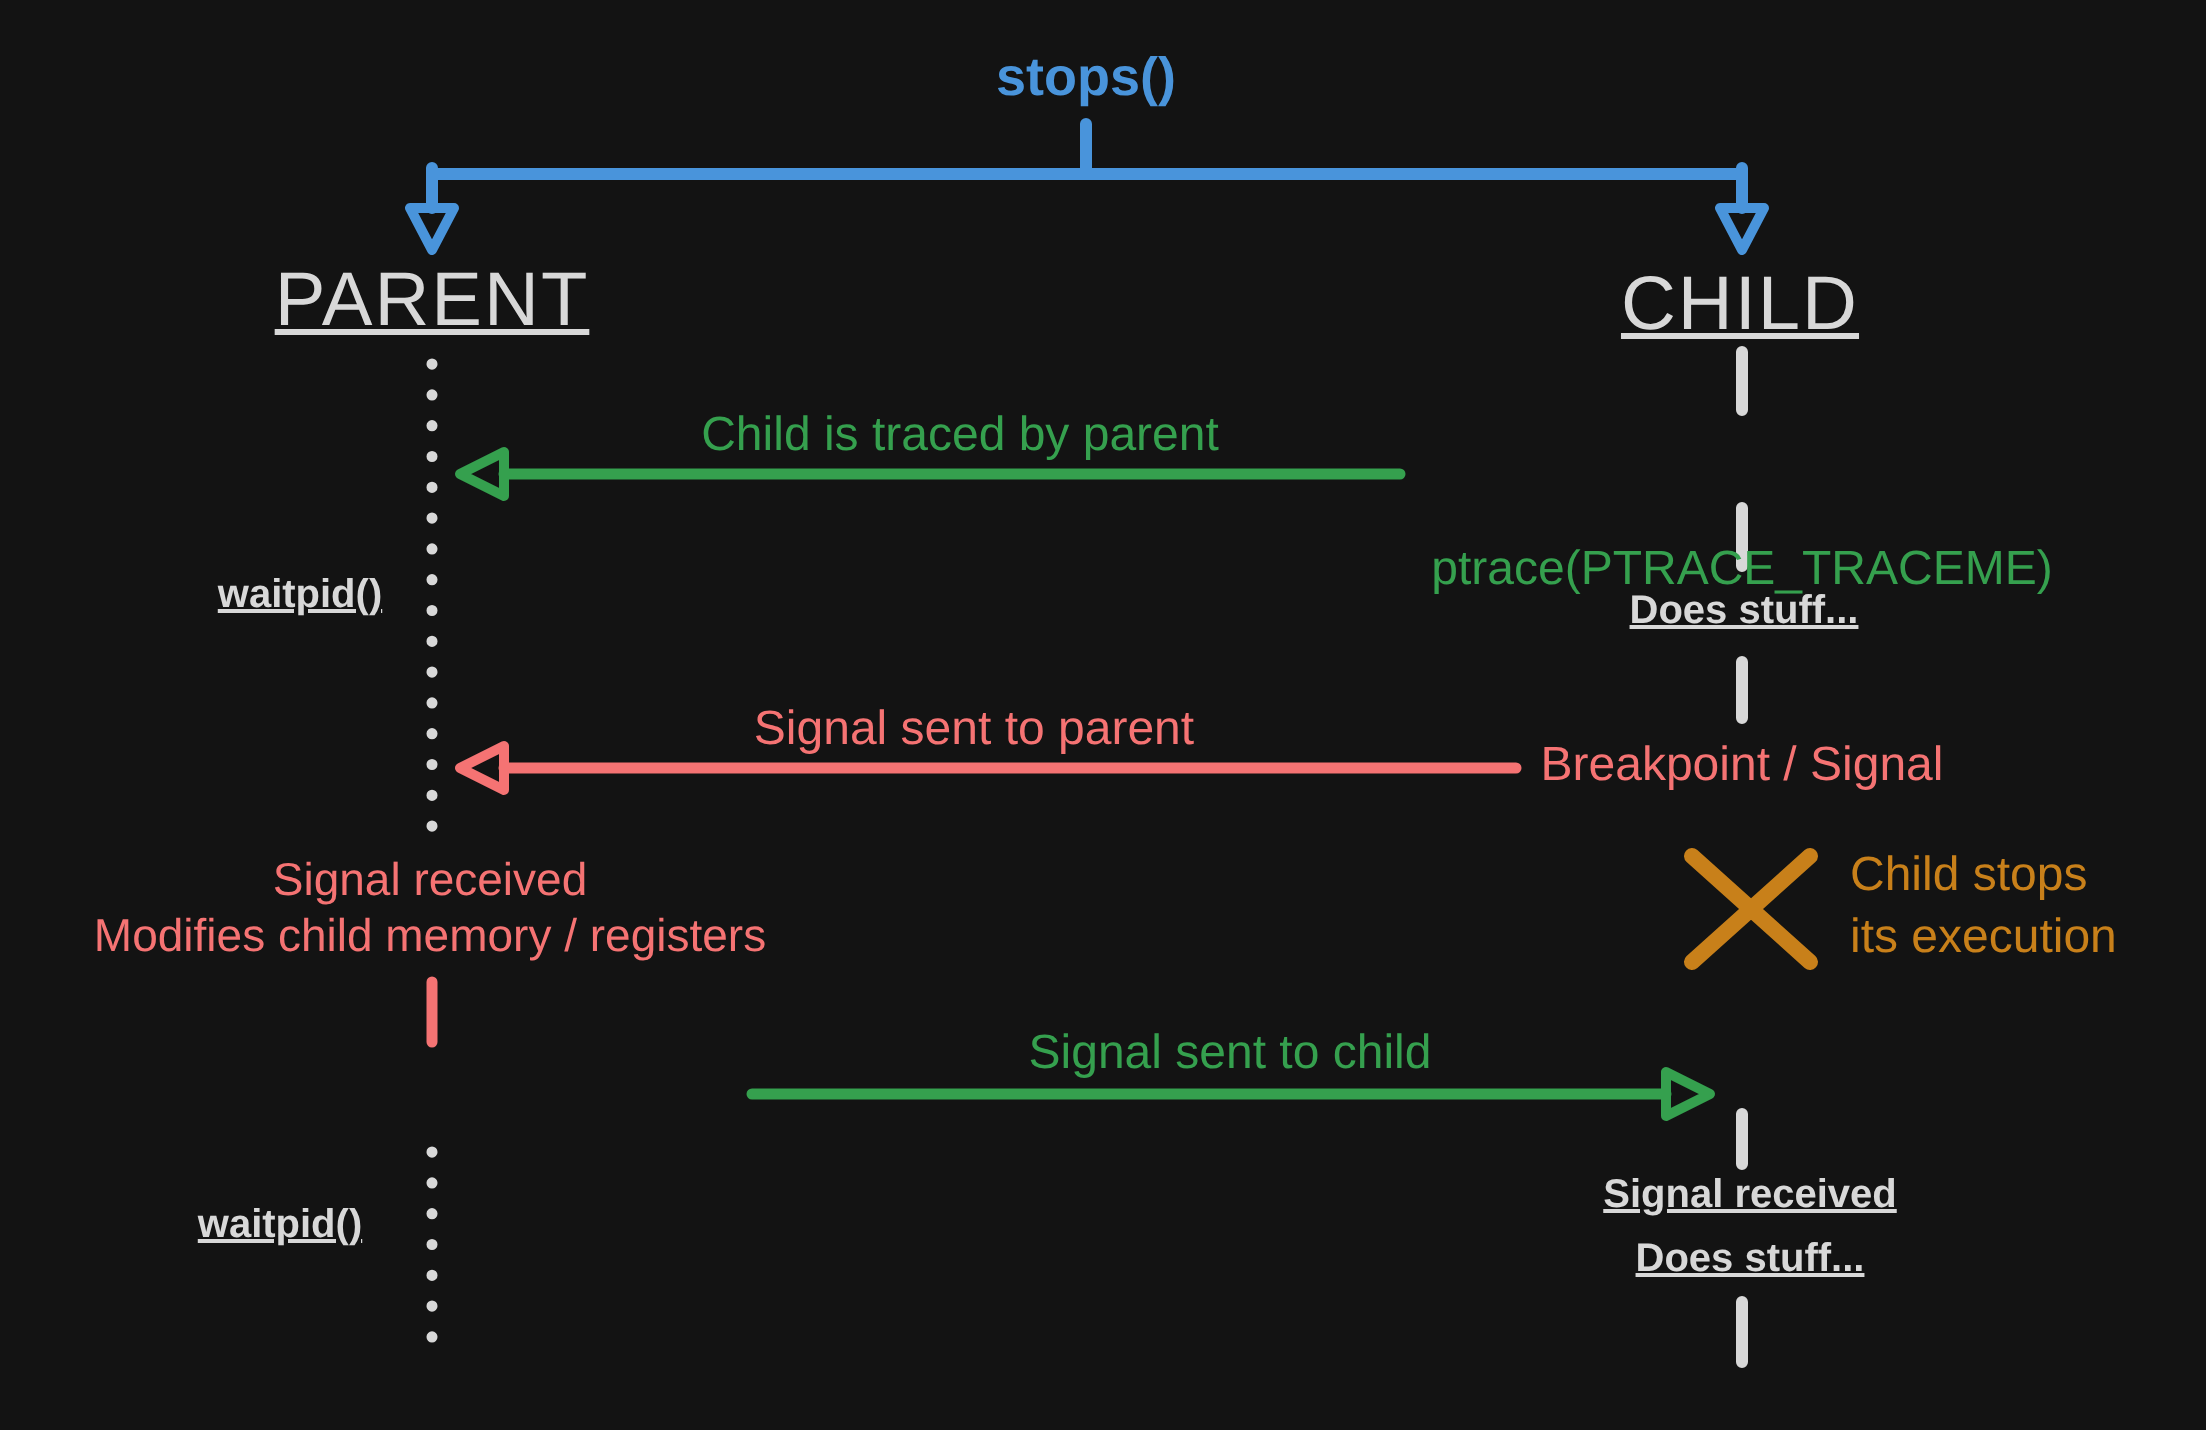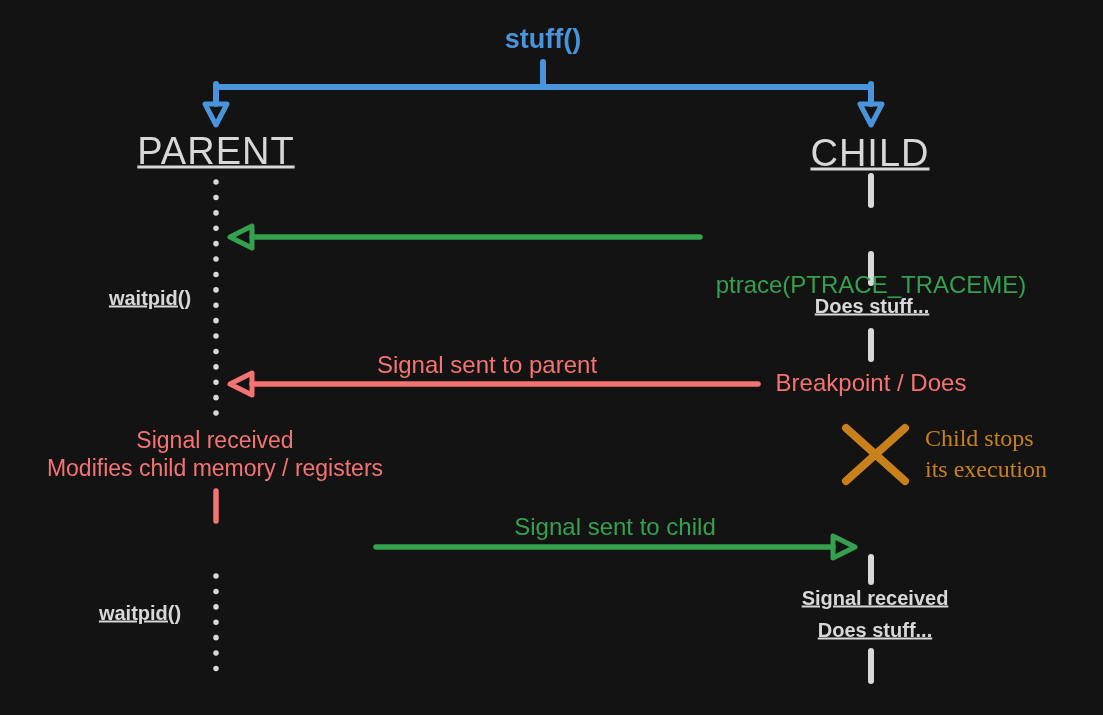--- a/index.html
+++ b/index.html
@@ -17,21 +17,21 @@
   .green{color:var(--green);}
   .pink{color:var(--pink);}
   .orange{color:var(--orange);}
   .gray{color:var(--gray);text-decoration:underline;}
   .node-title{font-size:38px;font-weight:400;letter-spacing:1px;}
   .fork-label{font-size:27px;font-weight:600;}
   .arrow-label{font-size:24px;font-weight:400;}
   .code-label{font-size:24px;font-weight:400;}
   .state-label{font-size:20px;font-weight:600;}
   .small-note{font-size:23px;font-weight:400;}
-  .orange-note{font-size:24px;font-weight:400;line-height:30px;font-family:Liberation Serif, serif;}
+  .orange-note{font-size:24px;font-weight:400;line-height:30px;}
 </style>
 </head>
 <body>
 
 <div class="stage">
 
   <svg class="layer" viewBox="0 0 1103 715">
 
     <path d="M543,62 L543,87 M216,87 L871,87 M216,84 L216,104 M871,84 L871,104" fill="none" stroke-width="6" stroke-linecap="round" stroke="#4994DB"></path>
     <polygon points="205,104 227,104 216,125" fill="none" stroke-width="5" stroke-linejoin="round" stroke="#4994DB"></polygon>
@@ -48,32 +48,33 @@
 
     <path d="M758,384 L252,384" fill="none" stroke-width="5.5" stroke-linecap="round" stroke="#F57373"></path>
     <polygon points="252,373 252,395 230,384" fill="none" stroke-width="5" stroke-linejoin="round" stroke="#F57373"></polygon>
 
     <path d="M376,547 L833,547" fill="none" stroke-width="5.5" stroke-linecap="round" stroke="#35A04E"></path>
     <polygon points="833,536 833,558 855,547" fill="none" stroke-width="5" stroke-linejoin="round" stroke="#35A04E"></polygon>
 
     <path d="M846,428 L905,481 M905,428 L846,481" fill="none" stroke-width="8" stroke-linecap="round" stroke="#C8801A"></path>
   </svg>
 
-  <div class="txt fork-label blue" style="left:543px;top:39px;">stuff()</div>
+  <div class="txt fork-label blue" style="left:543px;top:39px;">stops()</div>
 
   <div class="txt node-title gray" style="left:216px;top:151px;">PARENT</div>
   <div class="txt node-title gray" style="left:870px;top:153px;">CHILD</div>
 
+  <div class="txt arrow-label green" style="left:480px;top:218px;">Child is traced by parent</div>
   <div class="txt code-label green" style="left:871px;top:237px;margin-top:48px;">ptrace(PTRACE_TRACEME)</div>
 
   <div class="txt state-label gray" style="left:150px;top:298px;">waitpid()</div>
   <div class="txt state-label gray" style="left:872px;top:306px;">Does stuff...</div>
 
   <div class="txt arrow-label pink" style="left:487px;top:365px;">Signal sent to parent</div>
-  <div class="txt code-label pink" style="left:871px;top:383px;">Breakpoint / Does</div>
+  <div class="txt code-label pink" style="left:871px;top:383px;">Breakpoint / Signal</div>
 
   <div class="txt small-note pink" style="left:215px;top:440px;">Signal received</div>
   <div class="txt small-note pink" style="left:215px;top:468px;">Modifies child memory / registers</div>
 
   <div class="txt left-anchor orange-note orange" style="left:925px;top:438px;">Child stops</div>
   <div class="txt left-anchor orange-note orange" style="left:925px;top:469px;">its execution</div>
 
   <div class="txt arrow-label green" style="left:615px;top:527px;">Signal sent to child</div>
 
   <div class="txt state-label gray" style="left:140px;top:613px;">waitpid()</div>

